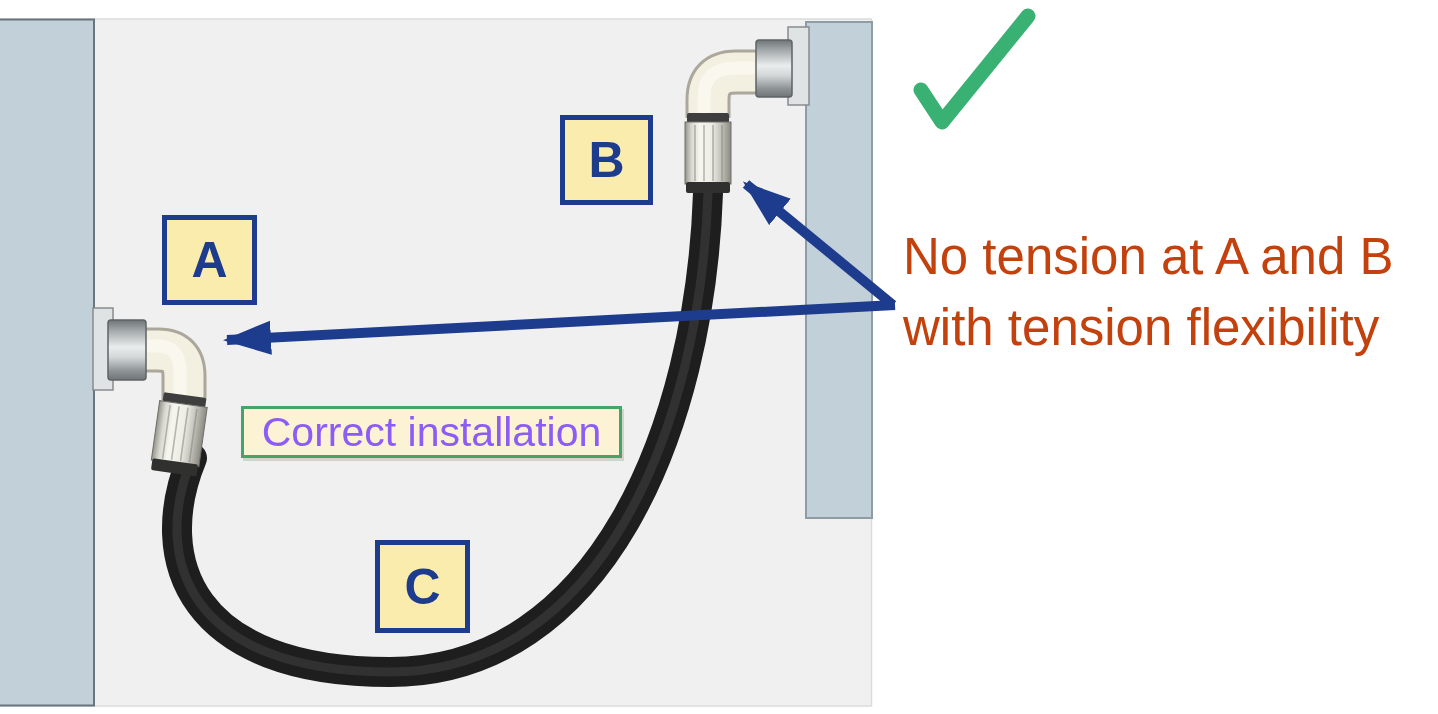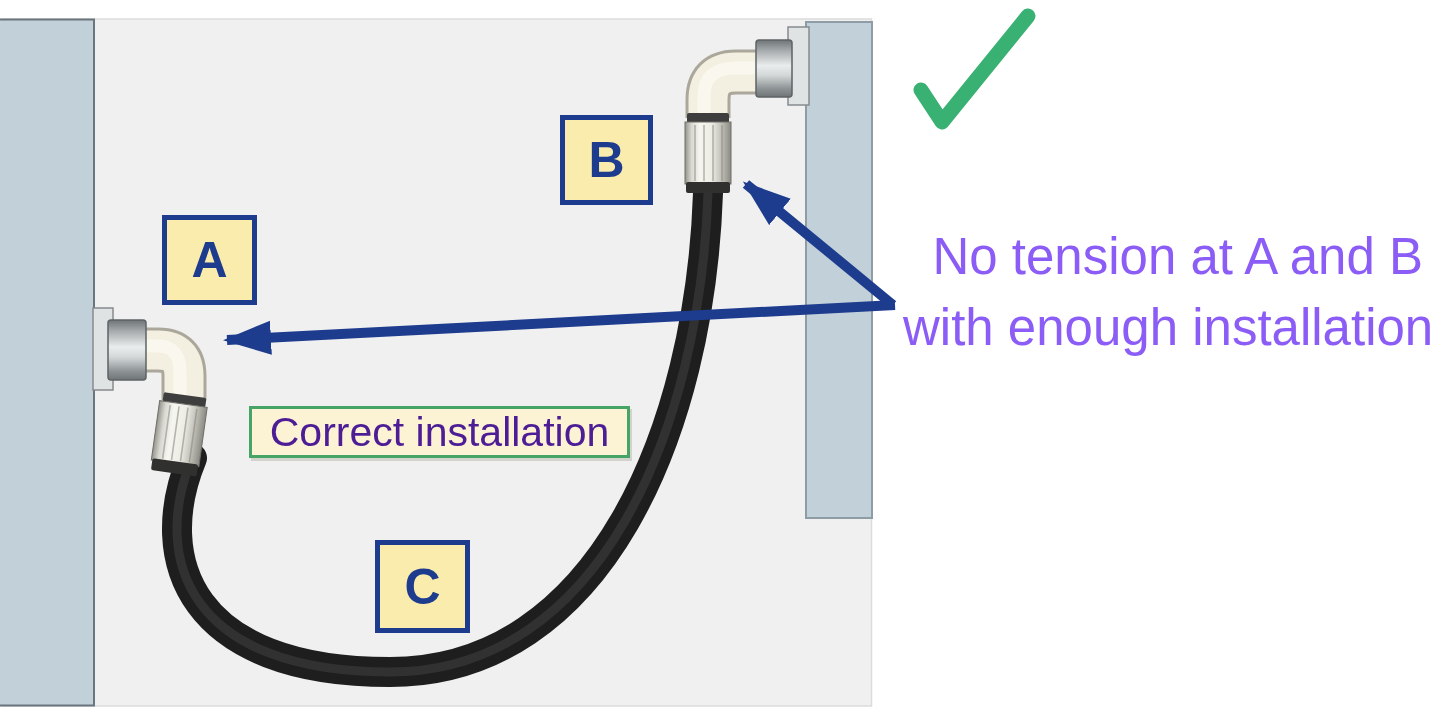--- a/index.html
+++ b/index.html
@@ -14,25 +14,25 @@
     color:#1E3C8E;font-weight:bold;font-size:50px;line-height:1;
   }
   .label-a{left:162px;top:215px;width:95px;height:90px;}
   .label-b{left:560px;top:115px;width:93px;height:90px;}
   .label-c{left:375px;top:540px;width:95px;height:93px;}
   .caption-box{
     position:absolute;left:241px;top:406px;width:381px;height:52px;
     display:flex;align-items:center;justify-content:center;box-sizing:border-box;
     background:#FBF3D3;border:3px solid #46A467;
     box-shadow:2px 3px 0 rgba(110,110,80,0.22);
-    color:#4c1d95;font-size:41px;line-height:1;white-space:nowrap;margin-left:8px;
+    color:#8b5cf6;font-size:41px;line-height:1;white-space:nowrap;
   }
   .note{
     position:absolute;left:903px;top:221px;width:520px;
-    color:#8b5cf6;font-size:51px;line-height:71px;white-space:nowrap;text-align:right;
+    color:#c2410c;font-size:51px;line-height:71px;white-space:nowrap;
   }
 </style>
 </head>
 <body>
 
 <div class="stage">
 
   <svg width="1438" height="714" viewBox="0 0 1438 714">
     <defs>
       <linearGradient id="nutV" x1="0" y1="0" x2="0" y2="1">
@@ -121,16 +121,16 @@
   <div class="label-box label-c">
     <span>C</span>
   </div>
 
   <div class="caption-box">
     <span>Correct installation</span>
   </div>
 
   <div class="note">
     <div>No tension at A and B</div>
-    <div>with enough installation</div>
+    <div>with tension flexibility</div>
   </div>
 
 </div>
 
 </body></html>

